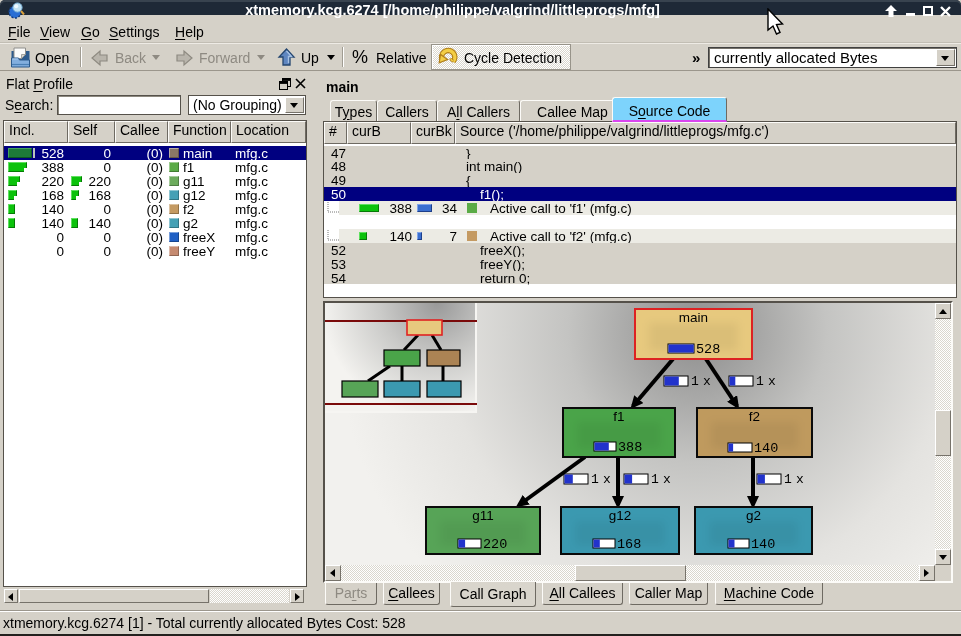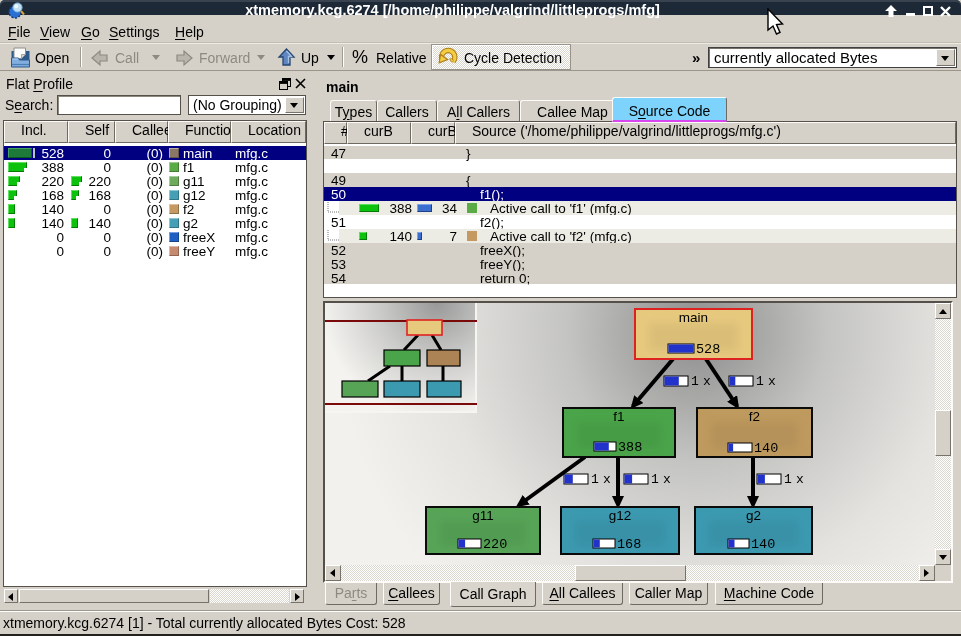--- a/index.html
+++ b/index.html
@@ -30,21 +30,21 @@
 .tri-d { width:0; height:0; border-left:4px solid transparent;
   border-right:4px solid transparent; border-top:5px solid #000; top:12px; }
 
 #ldock { left:0; top:71px; width:320px; height:539px; background:#d5d1c8; }
 
 .trow { position:absolute; white-space:nowrap; }
 .navy { background:#000080; color:#fff; }
 
 .hcell { position:absolute; background:#d5d1c8; border-top:1px solid #fcfbf8;
   border-left:1px solid #fcfbf8; border-right:1px solid #6e6a62;
-  border-bottom:1px solid #6e6a62; padding-left:16px; font-size:14px; }
+  border-bottom:1px solid #6e6a62; padding-left:4px; font-size:14px; }
 .num { position:absolute; text-align:right; }
 .dither { background-image:conic-gradient(#fff 25%, #dad7ce 0 50%, #fff 0 75%, #dad7ce 0);
   background-size:2px 2px; }
 .tab { position:absolute; background:#d5d1c8; border-top:1px solid #fcfbf8;
   border-left:1px solid #fcfbf8; border-right:1px solid #6e6a62;
   border-radius:3px 3px 0 0; text-align:center; font-size:14px; padding-top:3px; height:22px; }
 .btab { position:absolute; background:#d5d1c8; border-left:1px solid #fcfbf8;
   border-right:1px solid #6e6a62; border-bottom:1px solid #6e6a62;
   border-radius:0 0 3px 3px; text-align:center; font-size:14px; padding-top:2px; height:22px; }
 
@@ -93,21 +93,21 @@
     <path d="M2.5 12 L9.5 12 L10.5 14 L20.5 14 L20.5 21 L2.5 21 Z" fill="#82aede" stroke="#2d5a8c" stroke-width="1"></path>
     <path d="M3 18.5 L20 18.5" stroke="#4a7fb5" stroke-width="1.2"></path>
     <path d="M3.4 13 L9.2 13" stroke="#a8c8ec" stroke-width="1.2"></path>
   </svg>
   <span class="abs tbtxt" style="left:35px;">Open</span>
   <div class="abs tbsep" style="left:80px;"></div>
 
   <svg class="abs" style="left:90px; top:5px;" width="20" height="20" viewBox="0 0 20 20">
     <path d="M10 3 L10 7 L17 7 L17 13 L10 13 L10 17 L2 10 Z" fill="#b9b5ac" stroke="#8e8a81" stroke-width="1.2"></path>
   </svg>
-  <span class="abs tbtxt gray" style="left:115px;">Call</span>
+  <span class="abs tbtxt gray" style="left:115px;">Back</span>
   <div class="abs tri-d" style="left:152px; border-top-color:#8e8a82;"></div>
 
   <svg class="abs" style="left:174px; top:5px;" width="20" height="20" viewBox="0 0 20 20">
     <path d="M10 3 L10 7 L3 7 L3 13 L10 13 L10 17 L18 10 Z" fill="#b9b5ac" stroke="#8e8a81" stroke-width="1.2"></path>
   </svg>
   <span class="abs tbtxt gray" style="left:199px;">Forward</span>
   <div class="abs tri-d" style="left:257px; border-top-color:#8e8a82;"></div>
 
   <svg class="abs" style="left:276px; top:4px;" width="21" height="21" viewBox="0 0 21 21">
     <path d="M10.5 2 L18 10 L14 10 L14 18 L7 18 L7 10 L3 10 Z" fill="#5f86c0" stroke="#24456f" stroke-width="1.3"></path>
@@ -270,43 +270,43 @@
   <div class="tab" style="left:291px; top:26px; width:115px; height:25px; background:#7dd3fc; border-bottom:2px solid #d946ef; z-index:3; padding-top:5px;">S<u>o</u>urce Code</div>
   <div class="abs" style="left:2px; top:50px; width:634px; height:177px; background:#fff; border:1px solid #55514a;"></div>
   <div class="hcell" style="left:3px; top:51px; width:23px; height:22px;">#</div>
   <div class="hcell" style="left:26px; top:51px; width:64px; height:22px;">curB</div>
   <div class="hcell" style="left:90px; top:51px; width:44px; height:22px;">curBk</div>
   <div class="hcell" style="left:134px; top:51px; width:501px; height:22px;">Source ('/home/philippe/valgrind/littleprogs/mfg.c')</div>
   <div class="trow" style="left:3px; top:74.5px; width:632px; height:13.9px; background:#d5d1c8;">
     <div class="num" style="left:0; top:0; width:22px;">47</div>
     <div class="abs" style="left:142px; top:0;">}</div>
     </div>
+  <div class="trow" style="left:3px; top:88.4px; width:632px; height:13.9px; background:#d5d1c8;">
+    <div class="num" style="left:0; top:0; width:22px;">48</div>
+    <div class="abs" style="left:142px; top:0;">int main()</div>
+    </div>
   <div class="trow" style="left:3px; top:102.3px; width:632px; height:13.9px; background:#d5d1c8;">
     <div class="num" style="left:0; top:0; width:22px;">49</div>
     <div class="abs" style="left:142px; top:0;">{</div>
     </div>
   <div class="trow navy" style="left:3px; top:116.2px; width:632px; height:13.9px;">
     <div class="num" style="left:0; top:0; width:22px;">50</div>
     <div class="abs" style="left:156px; top:0;">f1();</div>
     </div>
   <div class="trow" style="left:3px; top:130.1px; width:632px; height:13.9px; background:#ecebe4;">
     <div class="abs" style="left:0; top:0; width:15px; height:13.9px; background:#fff;"></div>
     <svg class="abs" style="left:3px; top:1px;" width="14" height="12">
         <path d="M1 0 L1 10 M1 10 L12 10" stroke="#777" stroke-width="1" stroke-dasharray="1,1" fill="none"></path>
       </svg>
     <div class="abs" style="left:35px; top:3px; width:20px; height:8px; background:#0cc20c; border-top:1px solid #5fe05f; border-left:1px solid #5fe05f; border-right:1px solid #067a06; border-bottom:1px solid #067a06;"></div>
     <div class="num" style="left:48px; top:0; width:40px;">388</div>
     <div class="abs" style="left:93px; top:3px; width:15px; height:8px; background:#3a6fd0; border-top:1px solid #7fa3e8; border-left:1px solid #7fa3e8; border-right:1px solid #1e3f8a; border-bottom:1px solid #1e3f8a;"></div>
     <div class="num" style="left:93px; top:0; width:40px;">34</div>
     <div class="abs" style="left:143px; top:2px; width:10px; height:10px; background:#5aab46;"></div>
     <div class="abs" style="left:166px; top:0;">Active call to 'f1' (mfg.c)</div>
-    </div>
-  <div class="trow" style="left:3px; top:144.0px; width:632px; height:13.9px; background:#fff;">
-    <div class="num" style="left:0; top:0; width:22px;">51</div>
-    <div class="abs" style="left:156px; top:0;">f2();</div>
     </div>
   <div class="trow" style="left:3px; top:157.9px; width:632px; height:13.9px; background:#ecebe4;">
     <div class="abs" style="left:0; top:0; width:15px; height:13.9px; background:#fff;"></div>
     <svg class="abs" style="left:3px; top:1px;" width="14" height="12">
         <path d="M1 0 L1 10 M1 10 L12 10" stroke="#777" stroke-width="1" stroke-dasharray="1,1" fill="none"></path>
       </svg>
     <div class="abs" style="left:35px; top:3px; width:8px; height:8px; background:#0cc20c; border-top:1px solid #5fe05f; border-left:1px solid #5fe05f; border-right:1px solid #067a06; border-bottom:1px solid #067a06;"></div>
     <div class="num" style="left:48px; top:0; width:40px;">140</div>
     <div class="abs" style="left:93px; top:3px; width:5px; height:8px; background:#3a6fd0; border-top:1px solid #7fa3e8; border-left:1px solid #7fa3e8; border-right:1px solid #1e3f8a; border-bottom:1px solid #1e3f8a;"></div>
     <div class="num" style="left:93px; top:0; width:40px;">7</div>

